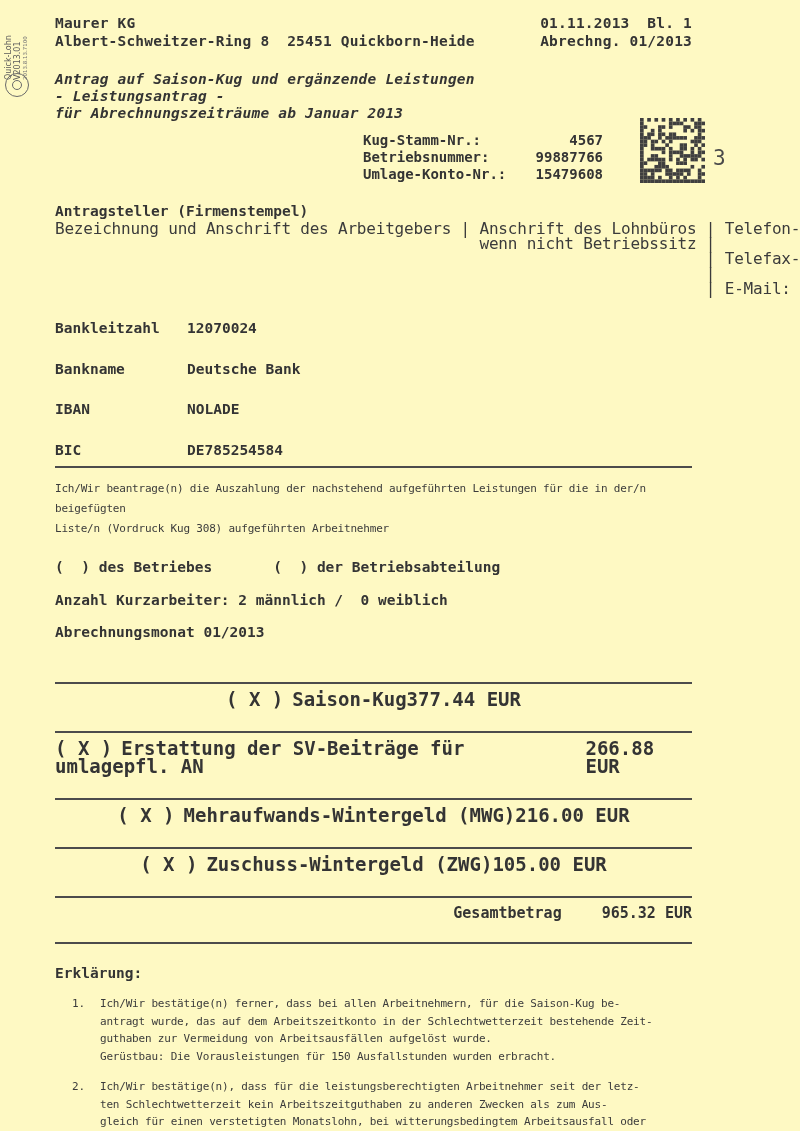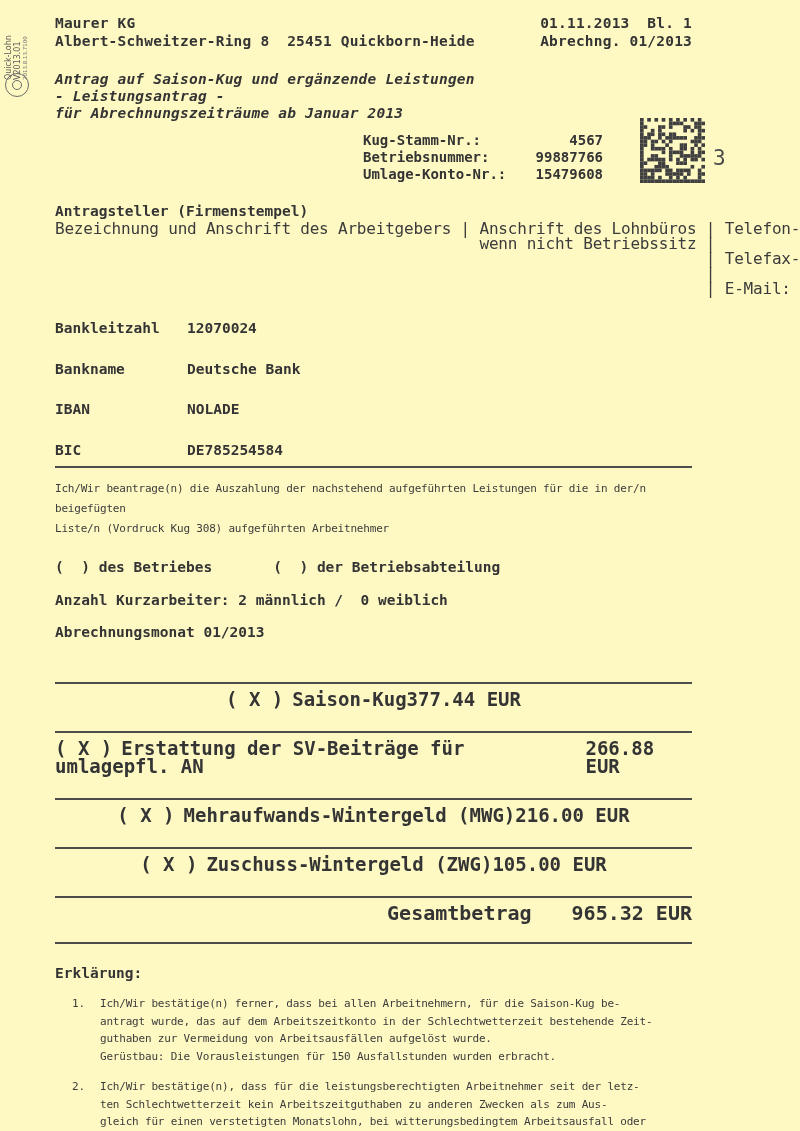--- a/index.html
+++ b/index.html
@@ -60,21 +60,21 @@
   .benefits { margin-top:41px; }
   .benefit-row {
     border-top:2px solid #4c4c4c; padding-top:6px; margin-bottom:23px;
     display:flex; justify-content:center;
     font-size:19px; font-weight:bold; line-height:18px; color:#343434;
   }
   .benefit-row .check { margin-right:9px; }
   .total-row {
     border-top:2px solid #4c4c4c; padding-top:6px;
     display:flex; justify-content:flex-end; gap:40px;
-    font-size:20px; font-weight:bold; line-height:18px; color:#343434;
+    font-size:15px; font-weight:bold; line-height:18px; color:#343434;
   }
   .rule-final { margin-top:20px; }
 
   .decl-heading { margin-top:20px; font-size:14.5px; font-weight:bold; line-height:18px; color:#343434; }
   .decl-item { display:flex; margin-top:13px; }
   .decl-item .num { width:28px; margin-left:17px; font-size:11px; line-height:17.5px; color:#3b3b3b; flex:none; }
   .decl-item .txt { font-size:11px; line-height:17.5px; letter-spacing:-0.2px; color:#3b3b3b; }
 </style>
 </head>
 <body>

